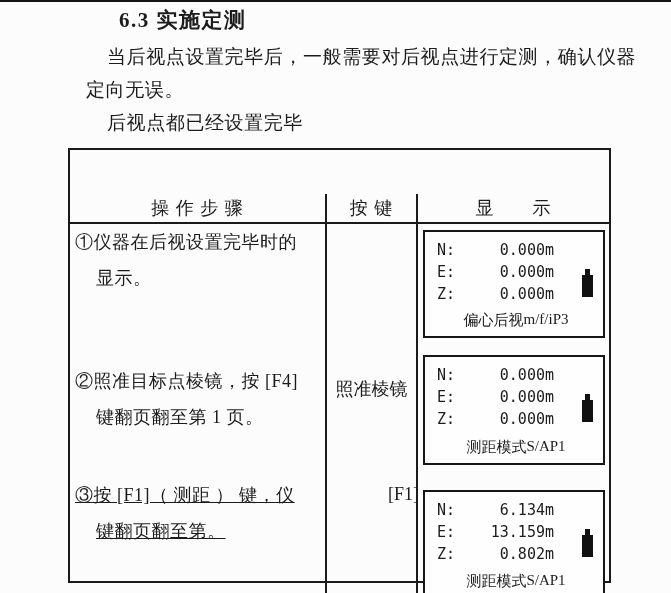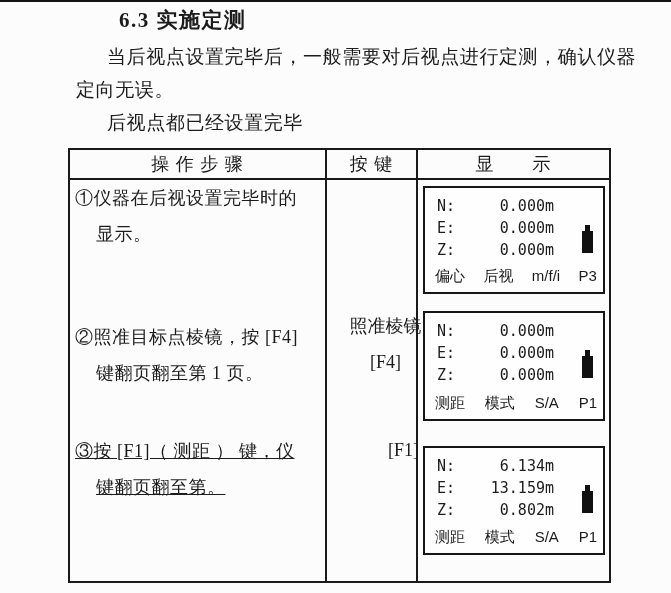--- a/index.html
+++ b/index.html
@@ -15,31 +15,31 @@
   .top-scan-line { position: absolute; top: 0; left: 0; width: 671px; height: 2px; background: #141414; }
 
   .heading {
     position: absolute; left: 71px; top: 6px;
     font-size: 21px; font-weight: bold; letter-spacing: 1.5px;
     white-space: nowrap;
     margin-left: 48px;
   }
   .para-line { position: absolute; font-size: 19px; letter-spacing: 0.6px; white-space: nowrap; }
   .para-line.l1 { left: 107px; top: 44px; }
-  .para-line.l2 { left: 76px;  top: 77px; }
+  .para-line.l2 { left: 86px;  top: 77px; }
   .para-line.l3 { left: 107px; top: 110px; }
 
   
   .proc-table {
     position: absolute; left: 68px; top: 148px;
     width: 539px; height: 431px;
     border: 2px solid #1a1a1a;
     background: #fcfcfc;
   }
-  .thead { display: flex; height: 28px; border-bottom: 2px solid #1a1a1a; }
+  .thead { display: flex; height: 28px; border-bottom: 2px solid #1a1a1a; margin-top: 44px; }
   .th {
     display: flex; align-items: center; justify-content: center;
     font-size: 18px; letter-spacing: 1px; white-space: nowrap;
   }
   .th.c1 { width: 255px; border-right: 2px solid #1a1a1a; }
   .th.c2 { width: 89px;  border-right: 2px solid #1a1a1a; }
   .th.c3 { width: 191px; }
 
   .tbody { position: relative; height: 401px; }
   .vline { position: absolute; top: 0; bottom: 0; width: 2px; background: #1a1a1a; }
@@ -54,21 +54,21 @@
   .step-block .cont { padding-left: 21px; }
   .step-block.s1 { top: 0px; }
   .step-block.s2 { top: 139px; }
   .step-block.s3 { top: 253px; text-decoration: underline; }
 
   .key-block {
     position: absolute; left: 257px; width: 89px;
     font-size: 18px; line-height: 36px; text-align: center;
     white-space: nowrap;
   }
-  .key-block.k2 { top: 128px; padding-left: 14px; }
+  .key-block.k2 { top: 147px; }
   .key-block.k3 { top: 252px; padding-left: 32px; }
 
   
   .lcd {
     position: absolute; left: 353px; width: 178px;
     border: 2px solid #161616; background: #fefefe;
     box-sizing: content-box;
   }
   .lcd.d1 { top: 6px;   height: 104px; }
   .lcd.d2 { top: 131px; height: 106px; }
@@ -76,22 +76,22 @@
 
   .lcd-inner { position: relative; width: 100%; height: 100%; padding-top: 7px; box-sizing: border-box; }
   .lcd-line {
     display: flex; justify-content: space-between; align-items: center;
     margin-left: 12px; width: 117px; height: 22px;
     font-family: "DejaVu Sans Mono", monospace; font-size: 15px;
     white-space: nowrap;
   }
   .lcd-soft {
     position: absolute; left: 10px; right: 6px; bottom: 6px;
-    display: flex; justify-content: space-between;
-    font-family: Liberation Sans, sans-serif; font-size: 15px;
+    display: flex; justify-content: center;
+    font-family: Liberation Serif, serif; font-size: 15px;
     white-space: nowrap;
   }
   .battery {
     position: absolute; right: 10px; top: 43px;
     width: 11px; height: 22px; background: #111;
   }
   .battery::before {
     content: ""; position: absolute; top: -6px; left: 3px;
     width: 5px; height: 6px; background: #111;
   }
@@ -148,21 +148,20 @@
           </div>
         </div>
       </div>
 
       <div class="step-block s2">
         <div>②照准目标点棱镜，按 [F4]</div>
         <div class="cont">键翻页翻至第 1 页。</div>
       </div>
       <div class="key-block k2">
         <div>照准棱镜</div>
-        <div>[F4]</div>
       </div>
       <div class="lcd d2">
         <div class="lcd-inner">
           <div class="lcd-line">
             <span>N:</span>
             <span>0.000m</span>
           </div>
           <div class="lcd-line">
             <span>E:</span>
             <span>0.000m</span>

